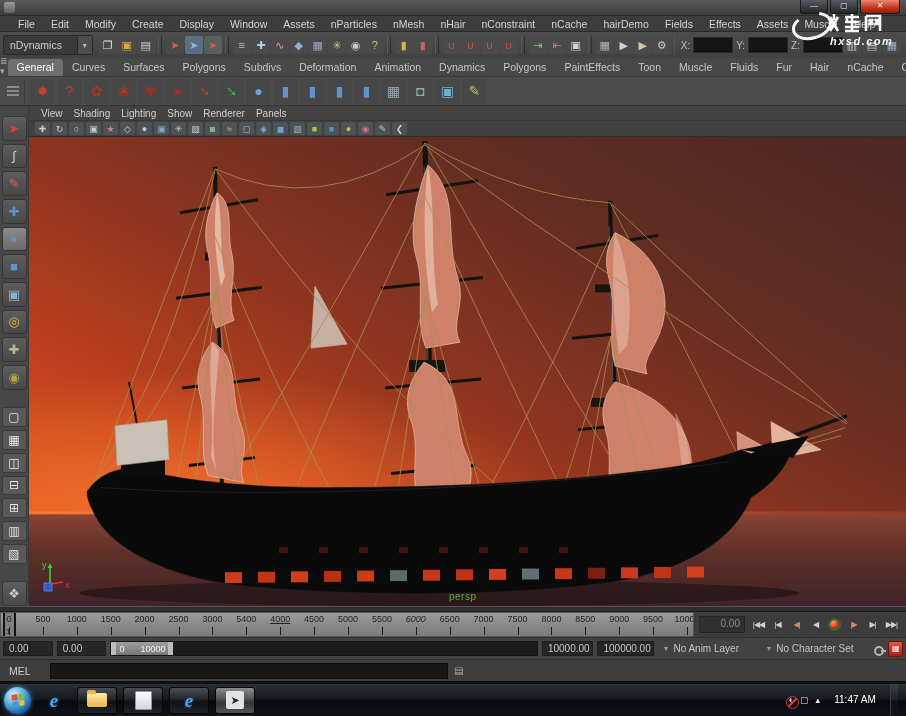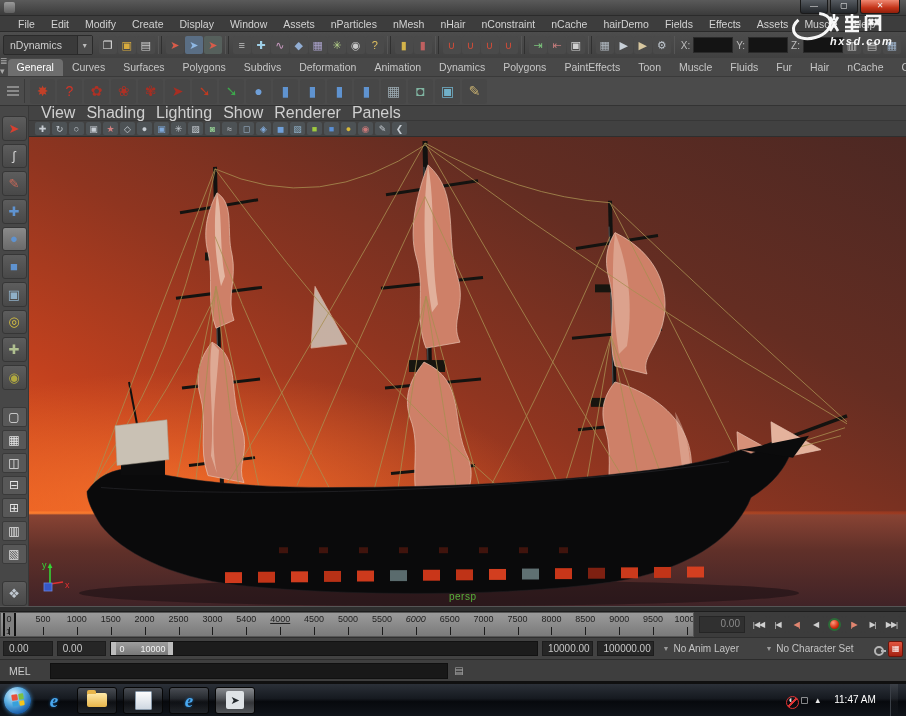--- a/index.html
+++ b/index.html
@@ -46,21 +46,21 @@
   
   .main{flex:1;display:flex;min-height:0;}
   .toolbox{width:29px;background:#474747;display:flex;flex-direction:column;align-items:center;padding-top:10px;gap:3px;box-sizing:border-box;border-right:1px solid #383838;}
   .tbtn{width:25px;height:25px;display:grid;place-items:center;font-size:13px;background:linear-gradient(#5d5d5d,#484848);border:1px solid #363636;border-radius:3px;box-sizing:border-box;}
   .tbtn.sel{background:linear-gradient(#8a8a8a,#6a6a6a);}
   .laybtn{width:25px;height:20px;display:grid;place-items:center;font-size:12px;color:#e6e6e6;background:#585858;border:1px solid #3a3a3a;border-radius:2px;box-sizing:border-box;}
   .tb-sp{height:12px;}
 
   .viewport{flex:1;display:flex;flex-direction:column;min-width:0;}
   .panelmenu{height:15px;background:#434343;display:flex;align-items:center;gap:0;padding-left:12px;border-bottom:1px solid #373737;box-sizing:border-box;}
-  .pm-item{color:#cfcfcf;font-size:16px;padding:0 11px 0 0;text-align:center;}
+  .pm-item{color:#cfcfcf;font-size:10px;padding:0 11px 0 0;text-align:center;}
   .panelicons{height:16px;background:#414141;display:flex;align-items:center;gap:2px;padding-left:6px;border-bottom:1px solid #2e2e2e;box-sizing:border-box;}
   .picon{width:15px;height:13px;display:grid;place-items:center;font-size:9px;color:#c6ccd2;background:#4d5255;border-radius:2px;}
 
   .view3d{flex:1;position:relative;overflow:hidden;
     background:linear-gradient(to bottom left,#4c2823 0%,#642d22 28%,#8f3520 52%,#c2411e 74%,#ea5c20 94%,#f26c26 100%);}
   .view3d svg.scene{position:absolute;inset:0;width:100%;height:100%;}
   .persp-label{position:absolute;left:420px;bottom:4px;color:#55b03a;font-size:10px;letter-spacing:.5px;}
   .axis{position:absolute;left:10px;bottom:12px;}
 
   

